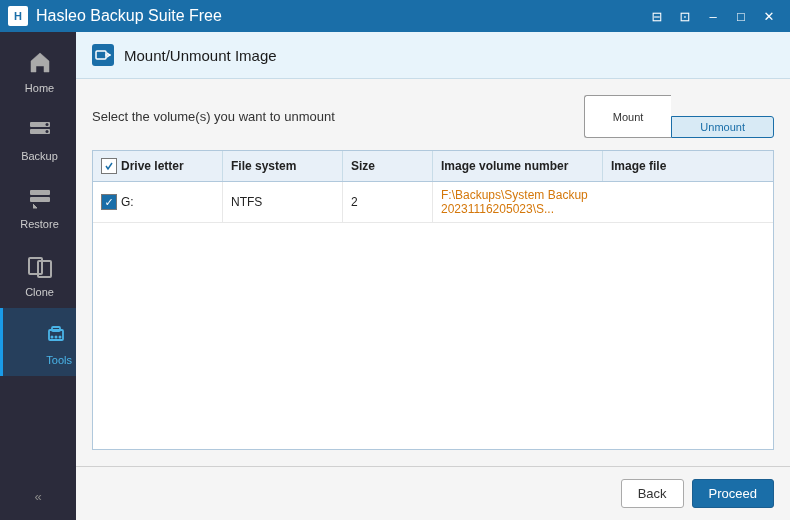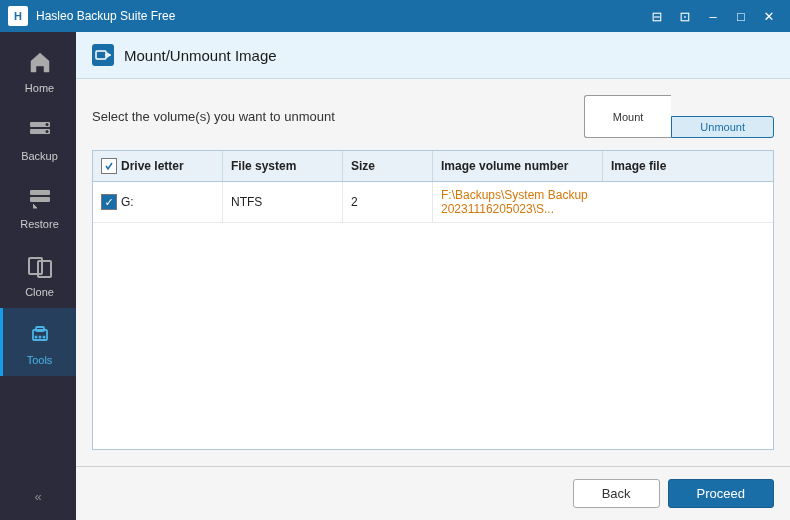--- a/index.html
+++ b/index.html
@@ -26,21 +26,21 @@
       width: 20px;
       height: 20px;
       margin-right: 8px;
       background: #fff;
       border-radius: 2px;
       display: flex; align-items: center; justify-content: center;
       font-size: 11px; color: #1a6ea8; font-weight: bold;
     }
     .title-bar-text {
       flex: 1;
-      font-size: 12px;
+      font-size: 16px;
     }
     .title-bar-controls {
       display: flex;
       gap: 2px;
     }
     .title-btn {
       width: 26px; height: 22px;
       background: transparent;
       border: none;
       color: white;
@@ -73,20 +73,21 @@
       align-items: center;
       padding: 10px 4px;
       color: #ccc;
       cursor: pointer;
       border-left: 3px solid transparent;
     }
     .sidebar-item.active {
       background: rgba(26, 110, 168, 0.3);
       border-left: 3px solid #1a9be8;
       color: #fff;
+      align-items: flex-end;
     }
     .sidebar-icon {
       width: 32px; height: 32px;
       display: flex; align-items: center; justify-content: center;
       margin-bottom: 4px;
     }
     .sidebar-label {
       font-size: 11px;
       color: inherit;
     }
@@ -239,21 +240,21 @@
     
     .bottom-bar {
       padding: 12px 16px;
       display: flex;
       justify-content: flex-end;
       gap: 8px;
       background: #f5f5f5;
       border-top: 1px solid #d0d0d0;
     }
     .bottom-btn {
-      padding: 6px 28px;
+      padding: 6px 16px;
       border: 1px solid #aaa;
       background: #fff;
       cursor: pointer;
       font-size: 13px;
       color: #333;
       border-radius: 3px;
     }
     .bottom-btn.primary {
       background: #1a6ea8;
       color: #fff;

